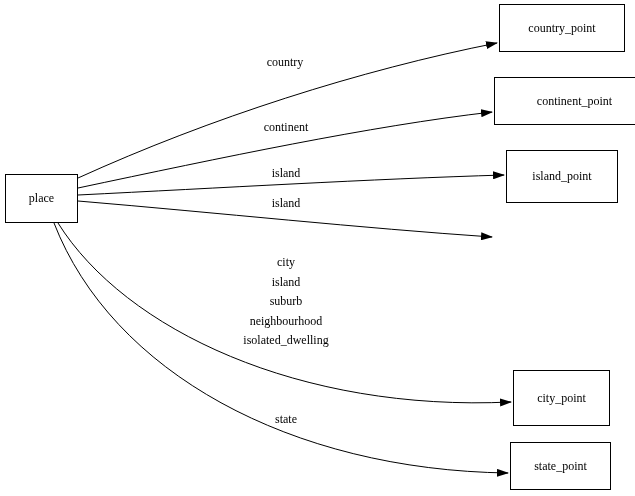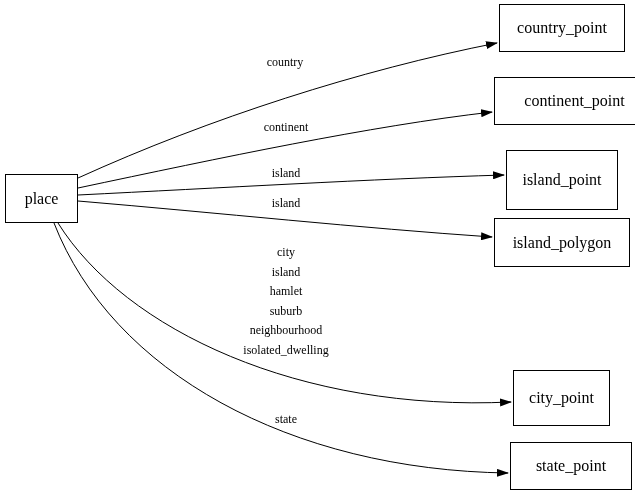--- a/index.html
+++ b/index.html
@@ -24,39 +24,39 @@
     height: 496px;
   }
   .node {
     position: absolute;
     box-sizing: border-box;
     border: 1px solid #000000;
     background: #ffffff;
     display: flex;
     align-items: center;
     justify-content: center;
-    font-size: 16px;
+    font-size: 12px;
     white-space: nowrap;
   }
   .edge-label {
     position: absolute;
     transform: translate(-50%, -50%);
     font-size: 12px;
     line-height: 19.6px;
     text-align: center;
     white-space: nowrap;
   }
   
   .node-place           { left: 5px;   top: 174px; width: 73px;  height: 49px; text-align: right; }
   .node-country-point   { left: 499px; top: 4px;   width: 126px; height: 48px; }
   .node-continent-point { left: 494px; top: 77px;  width: 161px; height: 48px; }
-  .node-island-point    { left: 506px; top: 150px; width: 112px; height: 60px; }
+  .node-island-point    { left: 506px; top: 150px; width: 112px; height: 53px; }
   .node-island-polygon  { left: 494px; top: 218px; width: 136px; height: 49px; }
   .node-city-point      { left: 513px; top: 370px; width: 97px;  height: 56px; }
-  .node-state-point     { left: 510px; top: 442px; width: 122px; height: 48px; }
+  .node-state-point     { left: 510px; top: 442px; width: 101px; height: 48px; }
   
   .label-country   { left: 285px; top: 63px;  }
   .label-continent { left: 286px; top: 128px; }
   .label-island-1  { left: 286px; top: 174px; }
   .label-island-2  { left: 286px; top: 204px; }
   .label-city      { left: 286px; top: 302px; }
   .label-state     { left: 286px; top: 420px; }
 </style>
 </head>
 <body>
@@ -84,37 +84,33 @@
   </div>
   <div class="node node-country-point">
     <span>country_point</span>
   </div>
   <div class="node node-continent-point">
     <span>continent_point</span>
   </div>
   <div class="node node-island-point">
     <span>island_point</span>
   </div>
-  <div class="node node-island-polygon">
-    <span>island_polygon</span>
-  </div>
   <div class="node node-city-point">
     <span>city_point</span>
   </div>
   <div class="node node-state-point">
     <span>state_point</span>
   </div>
 
   <div class="edge-label label-country">country</div>
   <div class="edge-label label-continent">continent</div>
   <div class="edge-label label-island-1">island</div>
   <div class="edge-label label-island-2">island</div>
   <div class="edge-label label-city">
     <div>city</div>
     <div>island</div>
-    <div>hamlet</div>
     <div>suburb</div>
     <div>neighbourhood</div>
     <div>isolated_dwelling</div>
   </div>
   <div class="edge-label label-state">state</div>
 
 </div>
 
 </body></html>

